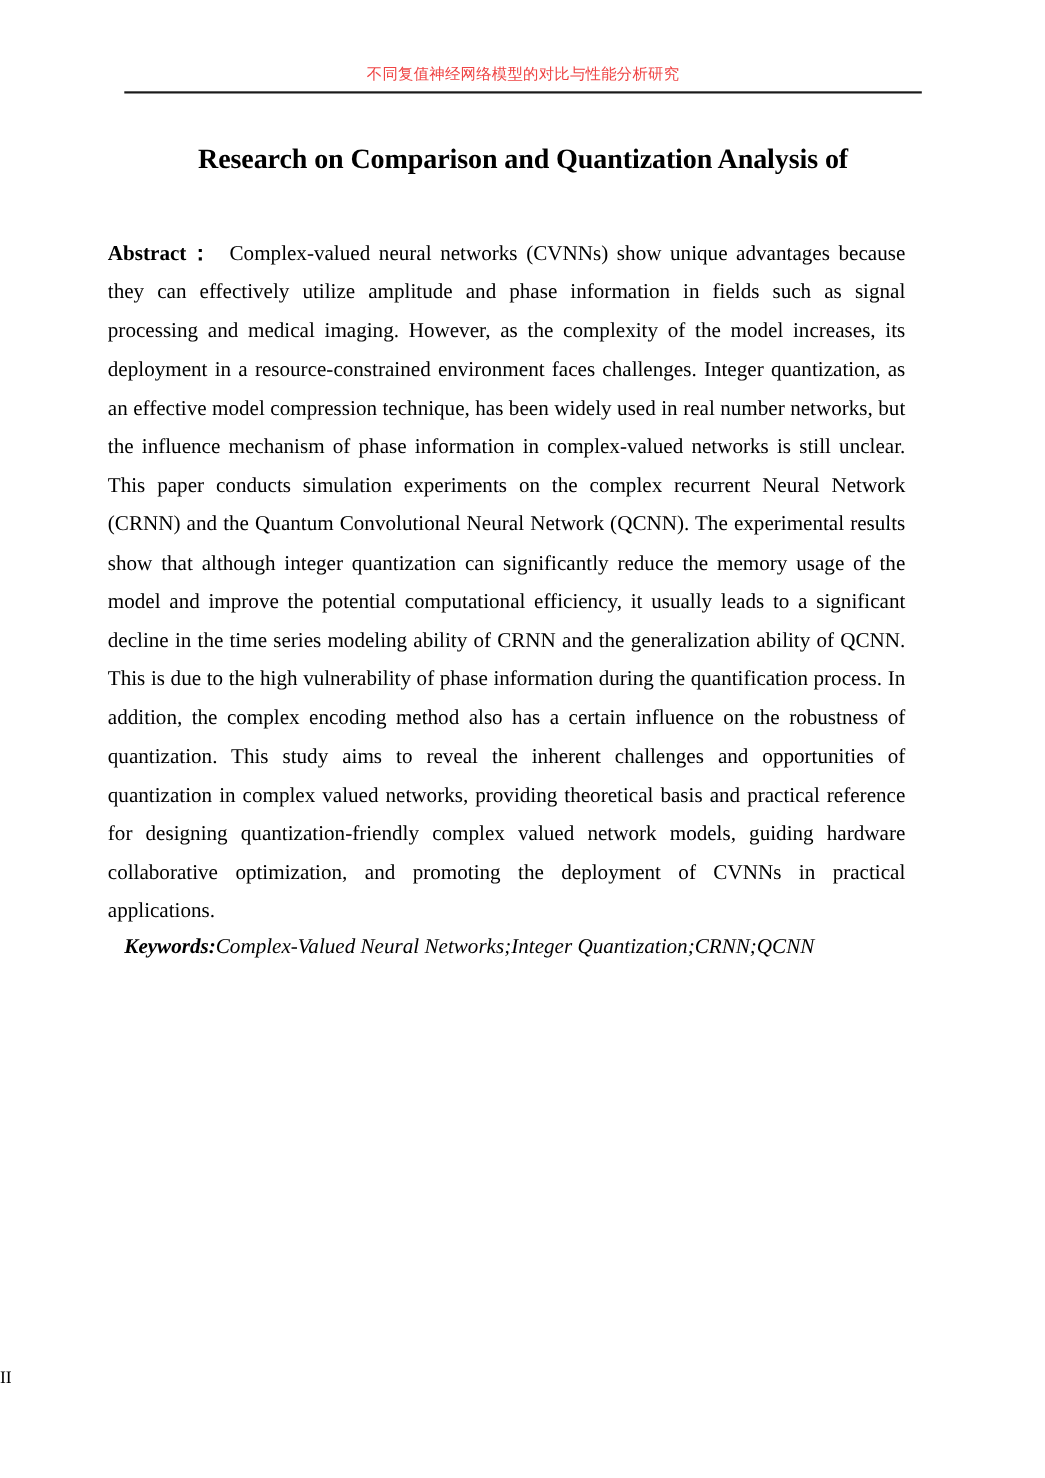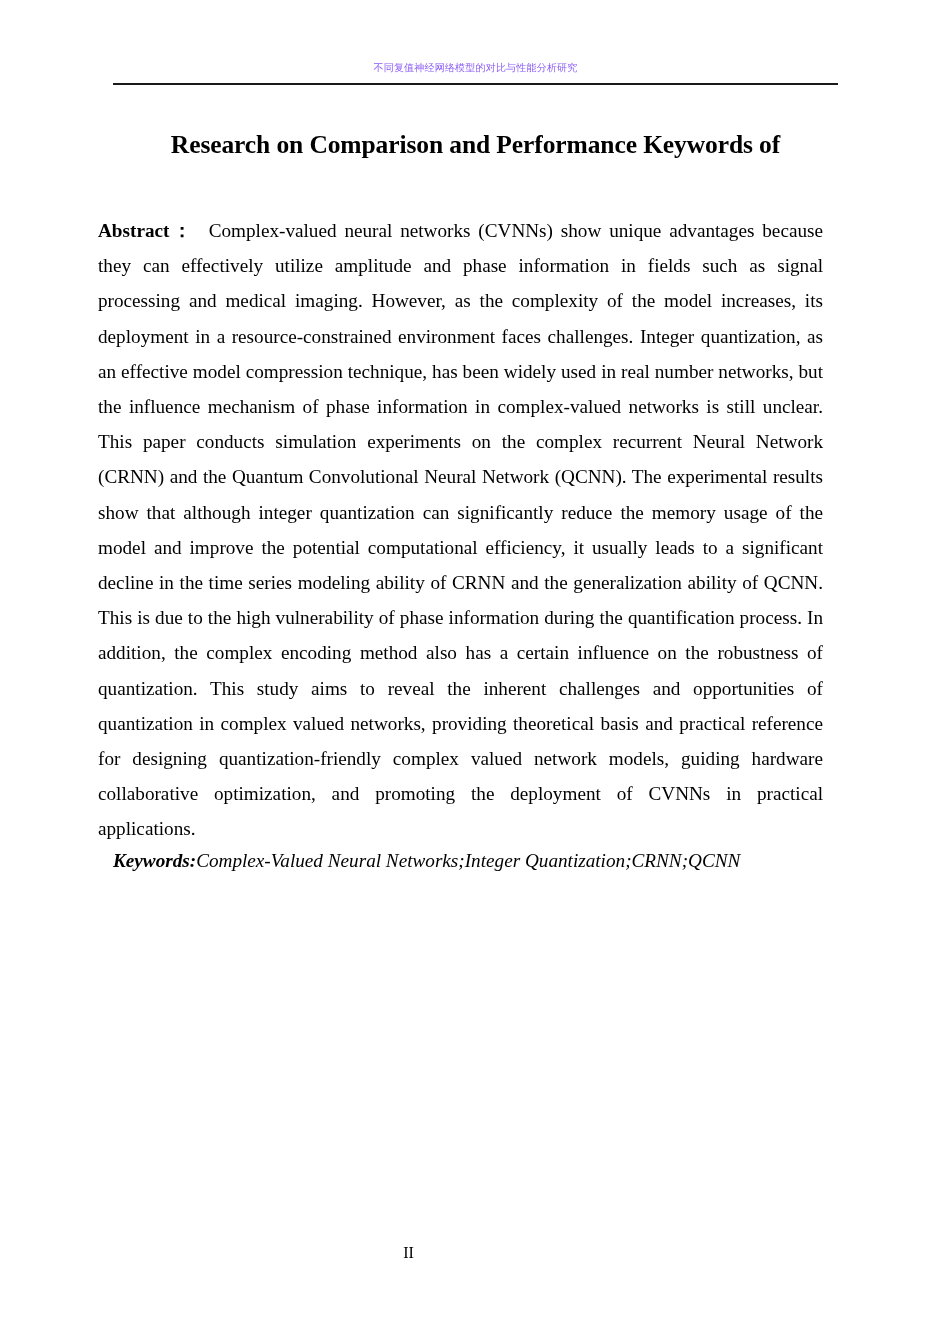--- a/index.html
+++ b/index.html
@@ -26,24 +26,24 @@
 
   
   .running-header {
     position: absolute;
     left: 113px;
     top: 58px;
     width: 725px;
   }
   .running-header-text {
     font-family: "DejaVu Sans", "Liberation Sans", sans-serif;
-    font-size: 10px;
+    font-size: 14px;
     line-height: 20px;
     text-align: center;
-    color: #8b5cf6;
+    color: #ef4444;
     letter-spacing: 0.2px;
     white-space: nowrap;
   }
   .header-rule {
     margin-top: 5px;
     border: 0;
     border-top: 2.2px solid #1a1a1a;
     width: 100%;
   }
 
@@ -105,40 +105,40 @@
   .keywords-label {
     font-weight: bold;
   }
 
   
   .page-footer {
     position: absolute;
     left: 0;
     top: 1243px;
     width: 817px;
-    text-align: center;
+    text-align: left;
   }
   .page-number {
     font-size: 16px;
     line-height: 20px;
     color: #000000;
   }
 </style>
 </head>
 <body>
 
 <div class="page">
 
   <div class="running-header">
     <div class="running-header-text">不同复值神经网络模型的对比与性能分析研究</div>
     <hr class="header-rule">
   </div>
 
   <h1 class="doc-title">
-    <span class="tline">Research on Comparison and Performance Keywords of</span>
+    <span class="tline">Research on Comparison and Quantization Analysis of</span>
   </h1>
 
   <div class="abstract-block">
     <p class="abstract-para"><span class="abstract-label">Abstract：</span><span class="abstract-gap"></span><span>Complex-valued neural networks (CVNNs) show unique advantages because they can effectively utilize amplitude and phase information in fields such as signal processing and medical imaging. However, as the complexity of the model increases, its deployment in a resource-constrained environment faces challenges. Integer quantization, as an effective model compression technique, has been widely used in real number networks, but the influence mechanism of phase information in complex-valued networks is still unclear. This paper conducts simulation experiments on the complex recurrent Neural Network (CRNN) and the Quantum Convolutional Neural Network (QCNN). The experimental results show that although integer quantization can significantly reduce the memory usage of the model and improve the potential computational efficiency, it usually leads to a significant decline in the time series modeling ability of CRNN and the generalization ability of QCNN. This is due to the high vulnerability of phase information during the quantification process. In addition, the complex encoding method also has a certain influence on the robustness of quantization. This study aims to reveal the inherent challenges and opportunities of quantization in complex valued networks, providing theoretical basis and practical reference for designing quantization-friendly complex valued network models, guiding hardware collaborative optimization, and promoting the deployment of CVNNs in practical applications.</span></p>
   </div>
 
   <div class="keywords-block">
     <p class="keywords-line"><span class="keywords-label">Keywords:</span><span>Complex-Valued Neural Networks;Integer Quantization;CRNN;QCNN</span></p>
   </div>
 

